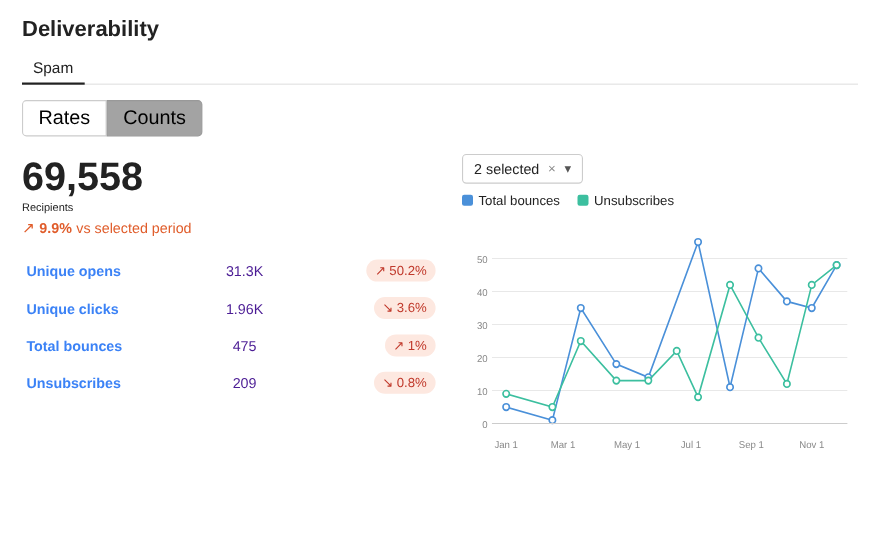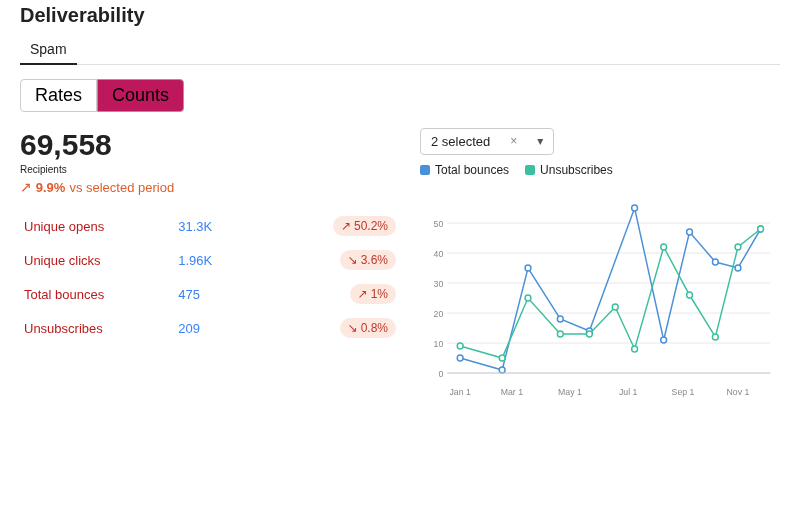--- a/index.html
+++ b/index.html
@@ -1,40 +1,40 @@
 <!DOCTYPE html>
 <html><head>
   <meta charset="utf-8">
   <style>
     * { box-sizing: border-box; margin: 0; padding: 0; }
     body { font-family: -apple-system, BlinkMacSystemFont, 'Segoe UI', sans-serif; background: #fff; color: #222; font-size: 14px; }
-    .page { padding: 4px 20px; max-width: 800px; }
+    .page { padding: 16px 20px; max-width: 800px; }
     .page-title { font-size: 20px; font-weight: 600; margin-bottom: 8px; }
     .tabs { display: flex; border-bottom: 1px solid #e0e0e0; margin-bottom: 14px; }
     .tab { padding: 6px 10px; font-size: 14px; cursor: pointer; border-bottom: 2px solid transparent; margin-bottom: -1px; }
     .tab.active { border-bottom: 2px solid #222; font-weight: 500; }
     .toggle-group { display: flex; gap: 0; margin-bottom: 16px; }
     .toggle-btn { padding: 5px 14px; border: 1px solid #ccc; background: #fff; cursor: pointer; font-size: 18px; border-radius: 0; }
     .toggle-btn:first-child { border-radius: 4px 0 0 4px; }
     .toggle-btn:last-child { border-radius: 0 4px 4px 0; }
-    .toggle-btn.active { background: #be185d; font-weight: 500; border-color: #999; }
+    .toggle-btn.active { background: #a3a3a3; font-weight: 500; border-color: #999; }
     .main-layout { display: flex; gap: 20px; }
     .left-panel { flex: 0 0 380px; }
     .right-panel { flex: 1; }
-    .big-number { font-size: 30px; font-weight: 700; margin-bottom: 2px; }
+    .big-number { font-size: 36px; font-weight: 700; margin-bottom: 2px; }
     .recipients-label { font-size: 10px; font-weight: 500; margin-bottom: 4px; }
     .trend-up { color: #e05c2a; font-size: 13px; display: flex; align-items: center; gap: 4px; margin-bottom: 14px; }
     .metrics-table { width: 100%; border-collapse: collapse; }
     .metrics-table tr { border-bottom: none; }
     .metrics-table td { padding: 7px 4px; font-size: 13px; vertical-align: middle; }
-    .metrics-table td:first-child { color: #b91c1c; font-weight: 400; }
-    .metrics-table td:nth-child(2) { text-align: left; color: #3b82f6; padding-right: 20px; }
+    .metrics-table td:first-child { color: #3b82f6; font-weight: 700; }
+    .metrics-table td:nth-child(2) { text-align: center; color: #4c1d95; padding-right: 20px; }
     .metrics-table td:nth-child(3) { text-align: right; }
     .badge { display: inline-flex; align-items: center; gap: 3px; padding: 3px 8px; border-radius: 12px; font-size: 12px; font-weight: 500; }
-    .dropdown-selector { display: inline-flex; align-items: flex-start; border: 1px solid #ccc; border-radius: 4px; padding: 5px 10px; font-size: 13px; cursor: pointer; gap: 20px; margin-bottom: 8px; }
+    .dropdown-selector { display: inline-flex; align-items: flex-start; border: 1px solid #ccc; border-radius: 4px; padding: 5px 10px; font-size: 13px; cursor: pointer; gap: 8px; margin-bottom: 8px; }
     .dropdown-selector .x-btn { color: #888; font-size: 12px; cursor: pointer; }
     .dropdown-selector .chevron { color: #555; font-size: 12px; }
     .legend { display: flex; gap: 16px; font-size: 12px; margin-bottom: 6px; }
     .legend-item { display: flex; align-items: center; gap: 5px; }
     .legend-dot { width: 10px; height: 10px; border-radius: 2px; }
     .chart-area { position: relative; width: 100%; }
     svg.chart { width: 100%; height: 220px; }
   </style>
 </head>
 <body>

